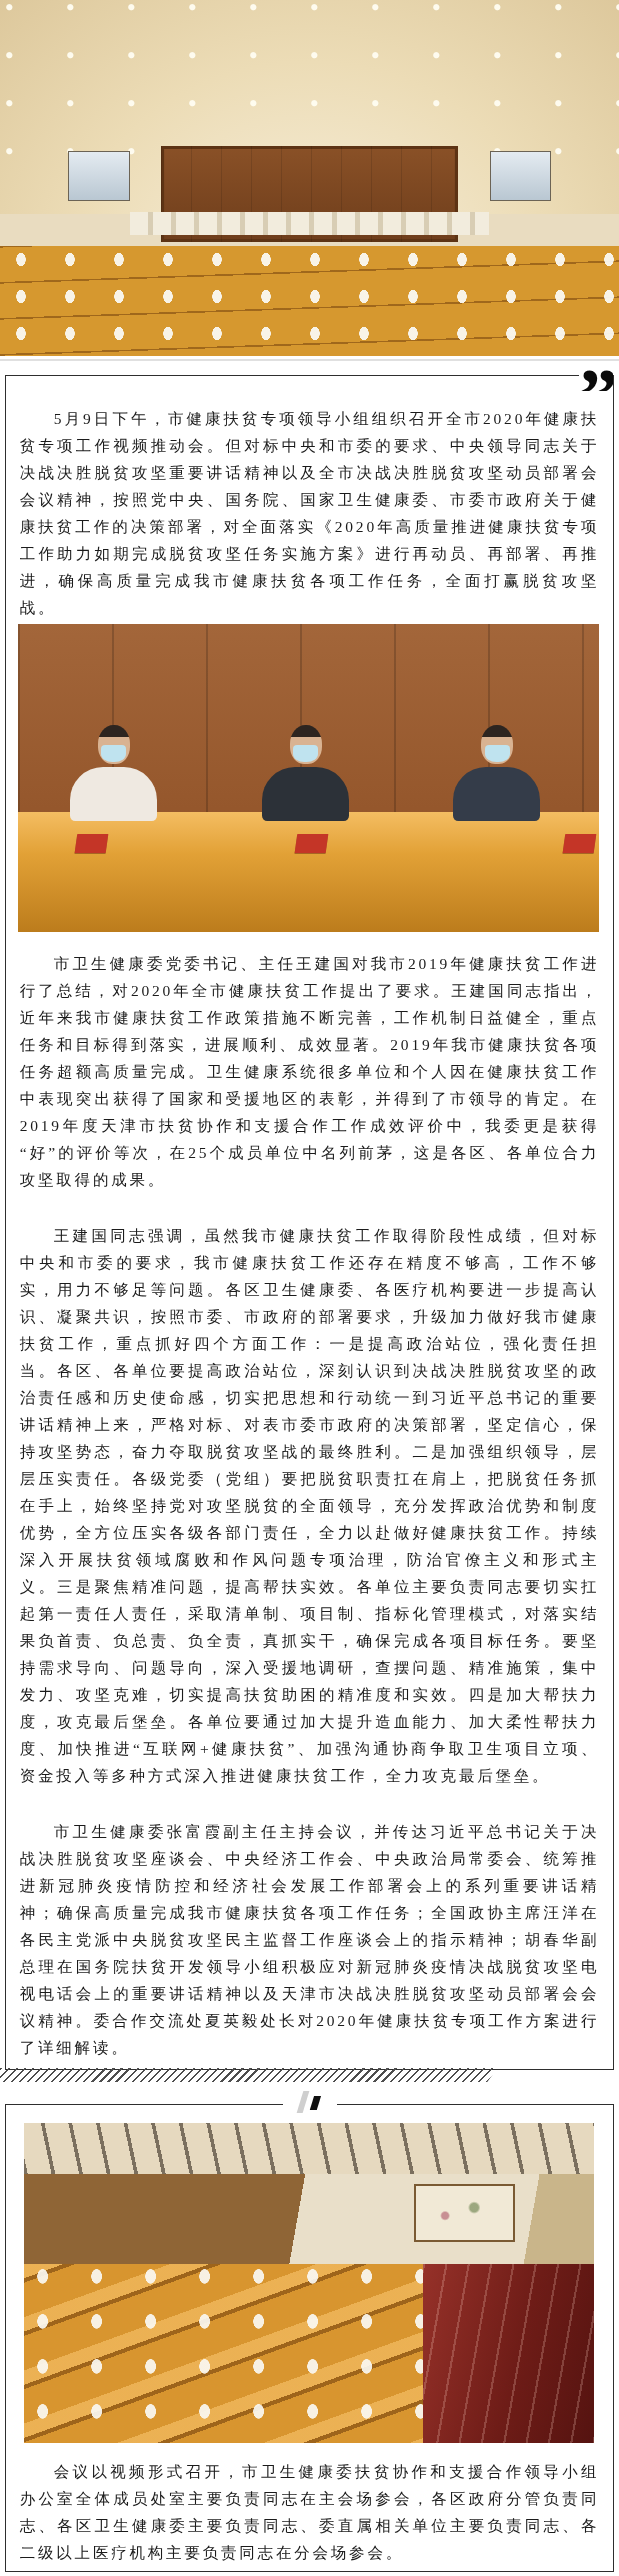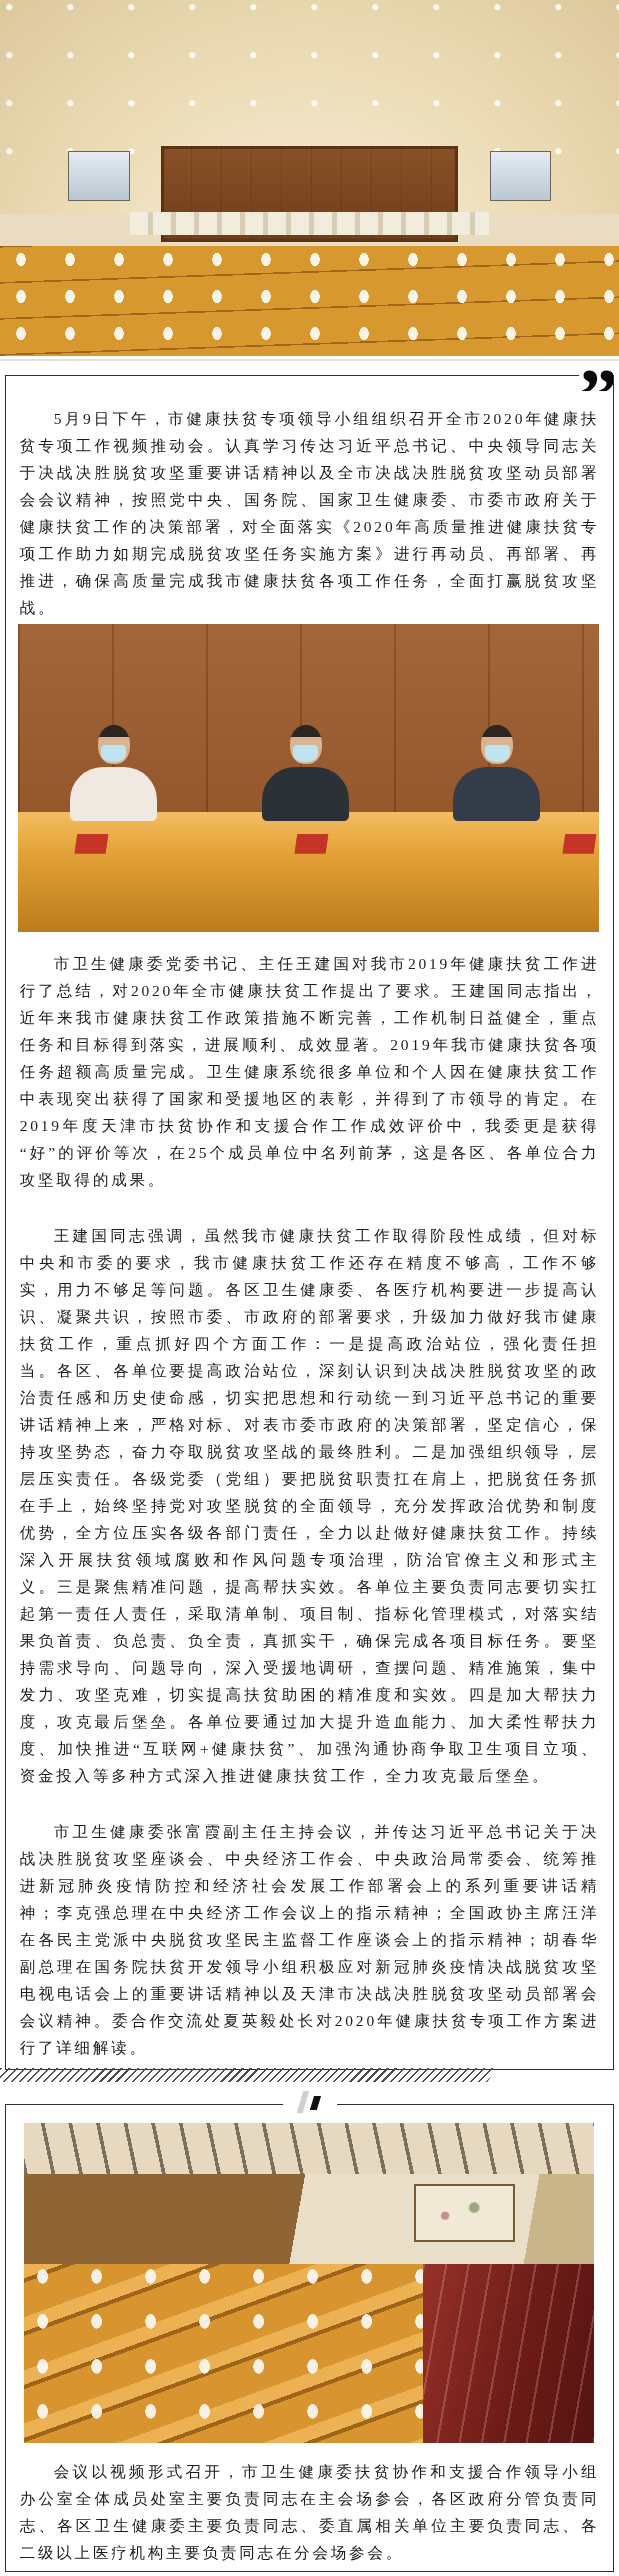--- a/index.html
+++ b/index.html
@@ -122,21 +122,21 @@
     <div class="ph1-desks"></div>
   </div>
 
   <div class="hr-light"></div>
 
   <section class="box box1">
     <div class="quote-mark">
       <span>”</span>
     </div>
 
-    <p class="p-first">5月9日下午，市健康扶贫专项领导小组组织召开全市2020年健康扶贫专项工作视频推动会。认真学习传达习近平总书记、中央领导同志关于决战决胜脱贫攻坚重要讲话精神以及全市决战决胜脱贫攻坚动员部署会会议精神，按照党中央、国务院、国家卫生健康委、市委市政府关于健康扶贫工作的决策部署，对全面落实《2020年高质量推进健康扶贫专项工作助力如期完成脱贫攻坚任务实施方案》进行再动员、再部署、再推进，确保高质量完成我市健康扶贫各项工作任务，全面打赢脱贫攻坚战。</p>
+    <p class="p-first">5月9日下午，市健康扶贫专项领导小组组织召开全市2020年健康扶贫专项工作视频推动会。但对标中央和市委的要求、中央领导同志关于决战决胜脱贫攻坚重要讲话精神以及全市决战决胜脱贫攻坚动员部署会会议精神，按照党中央、国务院、国家卫生健康委、市委市政府关于健康扶贫工作的决策部署，对全面落实《2020年高质量推进健康扶贫专项工作助力如期完成脱贫攻坚任务实施方案》进行再动员、再部署、再推进，确保高质量完成我市健康扶贫各项工作任务，全面打赢脱贫攻坚战。</p>
 
     <div class="photo photo-mid">
       <div class="ph2-table"></div>
       <div class="ph2-person p-left" style="left:9%;">
         <div class="head">
           <div class="mask"></div>
         </div>
         <div class="torso"></div>
       </div>
       <div class="ph2-person p-mid" style="left:42%;">
@@ -151,21 +151,21 @@
         </div>
         <div class="torso"></div>
       </div>
       <div class="ph2-tent" style="left:10%;"></div>
       <div class="ph2-tent" style="left:48%;"></div>
       <div class="ph2-tent" style="left:94%;"></div>
     </div>
 
     <p>市卫生健康委党委书记、主任王建国对我市2019年健康扶贫工作进行了总结，对2020年全市健康扶贫工作提出了要求。王建国同志指出，近年来我市健康扶贫工作政策措施不断完善，工作机制日益健全，重点任务和目标得到落实，进展顺利、成效显著。2019年我市健康扶贫各项任务超额高质量完成。卫生健康系统很多单位和个人因在健康扶贫工作中表现突出获得了国家和受援地区的表彰，并得到了市领导的肯定。在2019年度天津市扶贫协作和支援合作工作成效评价中，我委更是获得“好”的评价等次，在25个成员单位中名列前茅，这是各区、各单位合力攻坚取得的成果。</p>
     <p>王建国同志强调，虽然我市健康扶贫工作取得阶段性成绩，但对标中央和市委的要求，我市健康扶贫工作还存在精度不够高，工作不够实，用力不够足等问题。各区卫生健康委、各医疗机构要进一步提高认识、凝聚共识，按照市委、市政府的部署要求，升级加力做好我市健康扶贫工作，重点抓好四个方面工作：一是提高政治站位，强化责任担当。各区、各单位要提高政治站位，深刻认识到决战决胜脱贫攻坚的政治责任感和历史使命感，切实把思想和行动统一到习近平总书记的重要讲话精神上来，严格对标、对表市委市政府的决策部署，坚定信心，保持攻坚势态，奋力夺取脱贫攻坚战的最终胜利。二是加强组织领导，层层压实责任。各级党委（党组）要把脱贫职责扛在肩上，把脱贫任务抓在手上，始终坚持党对攻坚脱贫的全面领导，充分发挥政治优势和制度优势，全方位压实各级各部门责任，全力以赴做好健康扶贫工作。持续深入开展扶贫领域腐败和作风问题专项治理，防治官僚主义和形式主义。三是聚焦精准问题，提高帮扶实效。各单位主要负责同志要切实扛起第一责任人责任，采取清单制、项目制、指标化管理模式，对落实结果负首责、负总责、负全责，真抓实干，确保完成各项目标任务。要坚持需求导向、问题导向，深入受援地调研，查摆问题、精准施策，集中发力、攻坚克难，切实提高扶贫助困的精准度和实效。四是加大帮扶力度，攻克最后堡垒。各单位要通过加大提升造血能力、加大柔性帮扶力度、加快推进“互联网+健康扶贫”、加强沟通协商争取卫生项目立项、资金投入等多种方式深入推进健康扶贫工作，全力攻克最后堡垒。</p>
-    <p class="p-last">市卫生健康委张富霞副主任主持会议，并传达习近平总书记关于决战决胜脱贫攻坚座谈会、中央经济工作会、中央政治局常委会、统筹推进新冠肺炎疫情防控和经济社会发展工作部署会上的系列重要讲话精神；李克强总理在中央经济工作会议上的指示精神；全国政协主席汪洋在各民主党派中央脱贫攻坚民主监督工作座谈会上的指示精神；胡春华副总理在国务院扶贫开发领导小组积极应对新冠肺炎疫情决战脱贫攻坚电视电话会上的重要讲话精神以及天津市决战决胜脱贫攻坚动员部署会会议精神。委合作交流处夏英毅处长对2020年健康扶贫专项工作方案进行了详细解读。</p>
+    <p class="p-last">市卫生健康委张富霞副主任主持会议，并传达习近平总书记关于决战决胜脱贫攻坚座谈会、中央经济工作会、中央政治局常委会、统筹推进新冠肺炎疫情防控和经济社会发展工作部署会上的系列重要讲话精神；确保高质量完成我市健康扶贫各项工作任务；全国政协主席汪洋在各民主党派中央脱贫攻坚民主监督工作座谈会上的指示精神；胡春华副总理在国务院扶贫开发领导小组积极应对新冠肺炎疫情决战脱贫攻坚电视电话会上的重要讲话精神以及天津市决战决胜脱贫攻坚动员部署会会议精神。委合作交流处夏英毅处长对2020年健康扶贫专项工作方案进行了详细解读。</p>
 
     <div class="hatch"></div>
   </section>
 
   <section class="box box2">
     <div class="slash-deco">
       <i class="slash slash-light"></i>
       <i class="slash slash-dark"></i>
     </div>
 

